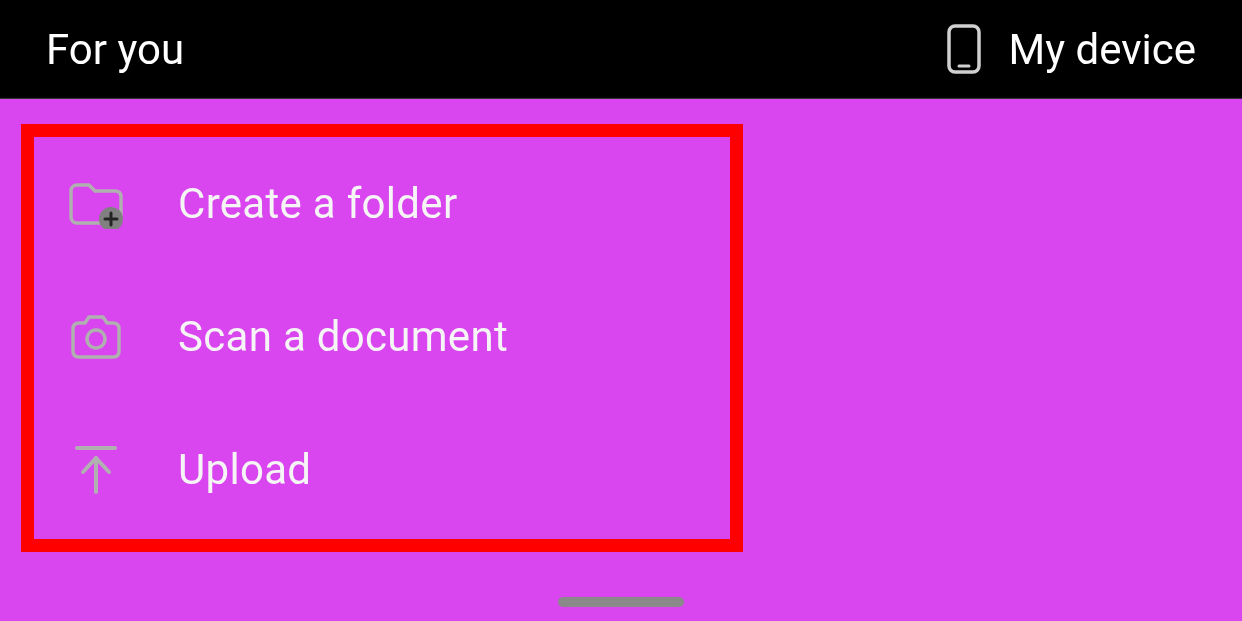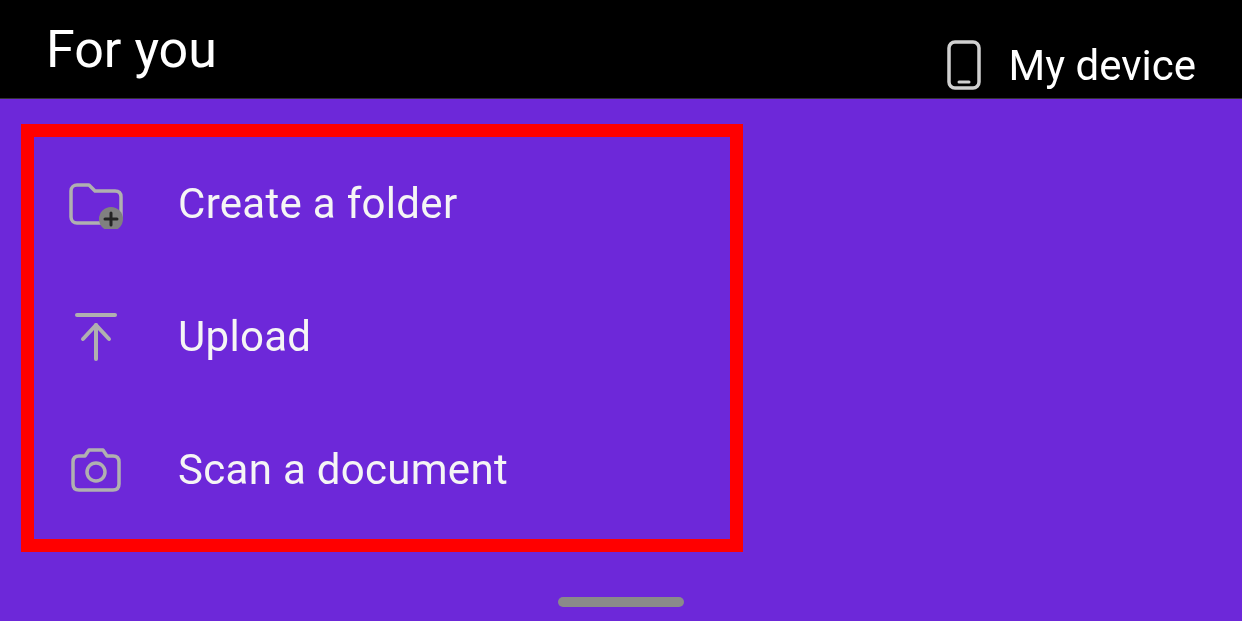--- a/index.html
+++ b/index.html
@@ -1,29 +1,29 @@
 <!DOCTYPE html>
 <html><head>
   <meta charset="utf-8">
   <style>
     * { margin: 0; padding: 0; box-sizing: border-box; }
     html, body { width: 1242px; height: 621px; background: #000; font-family: -apple-system, "Segoe UI", Roboto, Helvetica, Arial, sans-serif; font-weight: 400; overflow: hidden; }
 
     .top-bar { position: relative; display: flex; align-items: center; height: 98px; padding-left: 46px; color: #fff; }
     .top-bar-left { display: flex; align-items: center; gap: 72px; height: 100%; }
-    .tab { display: inline-flex; align-items: center; height: 100%; font-size: 52px; font-weight: 400; position: relative; }
+    .tab { display: inline-flex; align-items: center; height: 100%; font-size: 42px; font-weight: 400; position: relative; }
     .tab.active { color: #7b83eb; }
     .tab.active::after { content: ""; position: absolute; left: 0; right: 0; bottom: 0; height: 6px; background: #7b83eb; border-radius: 3px; }
 
-    .device-link { position: absolute; right: 46px; top: 16px; height: 100%; display: flex; align-items: center; gap: 24px; font-size: 42px; color: #fff; }
+    .device-link { position: absolute; right: 46px; top: 0; height: 100%; display: flex; align-items: center; gap: 24px; font-size: 42px; color: #fff; }
     .device-link .icon-box { display: inline-flex; align-items: center; justify-content: center; width: 42px; height: 56px; }
 
     .divider { position: absolute; left: 0; right: 0; top: 98px; height: 2px; background: #333; }
 
-    .sheet { position: absolute; left: 0; right: 0; top: 99px; bottom: 0; background: #6d28d9; }
+    .sheet { position: absolute; left: 0; right: 0; top: 99px; bottom: 0; background: #d946ef; }
 
     .menu-box { position: absolute; left: 21px; top: 25px; width: 722px; height: 428px; border: 13px solid #ff0000; box-sizing: border-box; padding: 0 26px; }
     .menu-item { display: flex; align-items: center; height: 133px; gap: 52px; padding-left: 6px; }
     .menu-item .icon-slot { width: 60px; height: 60px; display: flex; align-items: center; justify-content: center; }
     .menu-item .label { font-size: 42px; color: #f5f5f5; font-weight: 400; letter-spacing: 0.3px; }
 
     .home-indicator { position: absolute; left: 50%; transform: translateX(-50%); bottom: 14px; width: 126px; height: 10px; background: #8a8a8a; border-radius: 5px; }
 
     svg { display: block; }
   </style>
@@ -60,35 +60,35 @@
           <circle cx="44" cy="40" r="12" fill="#808080"></circle>
           <line x1="44" y1="34" x2="44" y2="46" stroke="#242424" stroke-width="3" stroke-linecap="round"></line>
           <line x1="38" y1="40" x2="50" y2="40" stroke="#242424" stroke-width="3" stroke-linecap="round"></line>
         </svg>
       </span>
       <span class="label">Create a folder</span>
     </div>
 
     <div class="menu-item">
       <span class="icon-slot">
+        <svg width="58" height="48" viewBox="0 0 58 48" fill="none">
+          <path d="M6 16 C6 12 8 10 12 10 H18 L22 4 H36 L40 10 H46 C50 10 52 12 52 16 V38 C52 42 50 44 46 44 H12 C8 44 6 42 6 38 Z" stroke="#b0b0b0" stroke-width="3.5" stroke-linejoin="round"></path>
+          <circle cx="29" cy="26" r="9" stroke="#b0b0b0" stroke-width="3.5"></circle>
+        </svg>
+      </span>
+      <span class="label">Scan a document</span>
+    </div>
+
+    <div class="menu-item">
+      <span class="icon-slot">
         <svg width="50" height="52" viewBox="0 0 50 52" fill="none">
           <line x1="6" y1="4" x2="44" y2="4" stroke="#b0b0b0" stroke-width="4" stroke-linecap="round"></line>
           <line x1="25" y1="14" x2="25" y2="48" stroke="#b0b0b0" stroke-width="4" stroke-linecap="round"></line>
           <polyline points="12,28 25,14 38,28" fill="none" stroke="#b0b0b0" stroke-width="4" stroke-linecap="round" stroke-linejoin="round"></polyline>
         </svg>
       </span>
       <span class="label">Upload</span>
     </div>
 
-    <div class="menu-item">
-      <span class="icon-slot">
-        <svg width="58" height="48" viewBox="0 0 58 48" fill="none">
-          <path d="M6 16 C6 12 8 10 12 10 H18 L22 4 H36 L40 10 H46 C50 10 52 12 52 16 V38 C52 42 50 44 46 44 H12 C8 44 6 42 6 38 Z" stroke="#b0b0b0" stroke-width="3.5" stroke-linejoin="round"></path>
-          <circle cx="29" cy="26" r="9" stroke="#b0b0b0" stroke-width="3.5"></circle>
-        </svg>
-      </span>
-      <span class="label">Scan a document</span>
-    </div>
-
   </div>
 
   <div class="home-indicator"></div>
 </div>
 
 </body></html>

